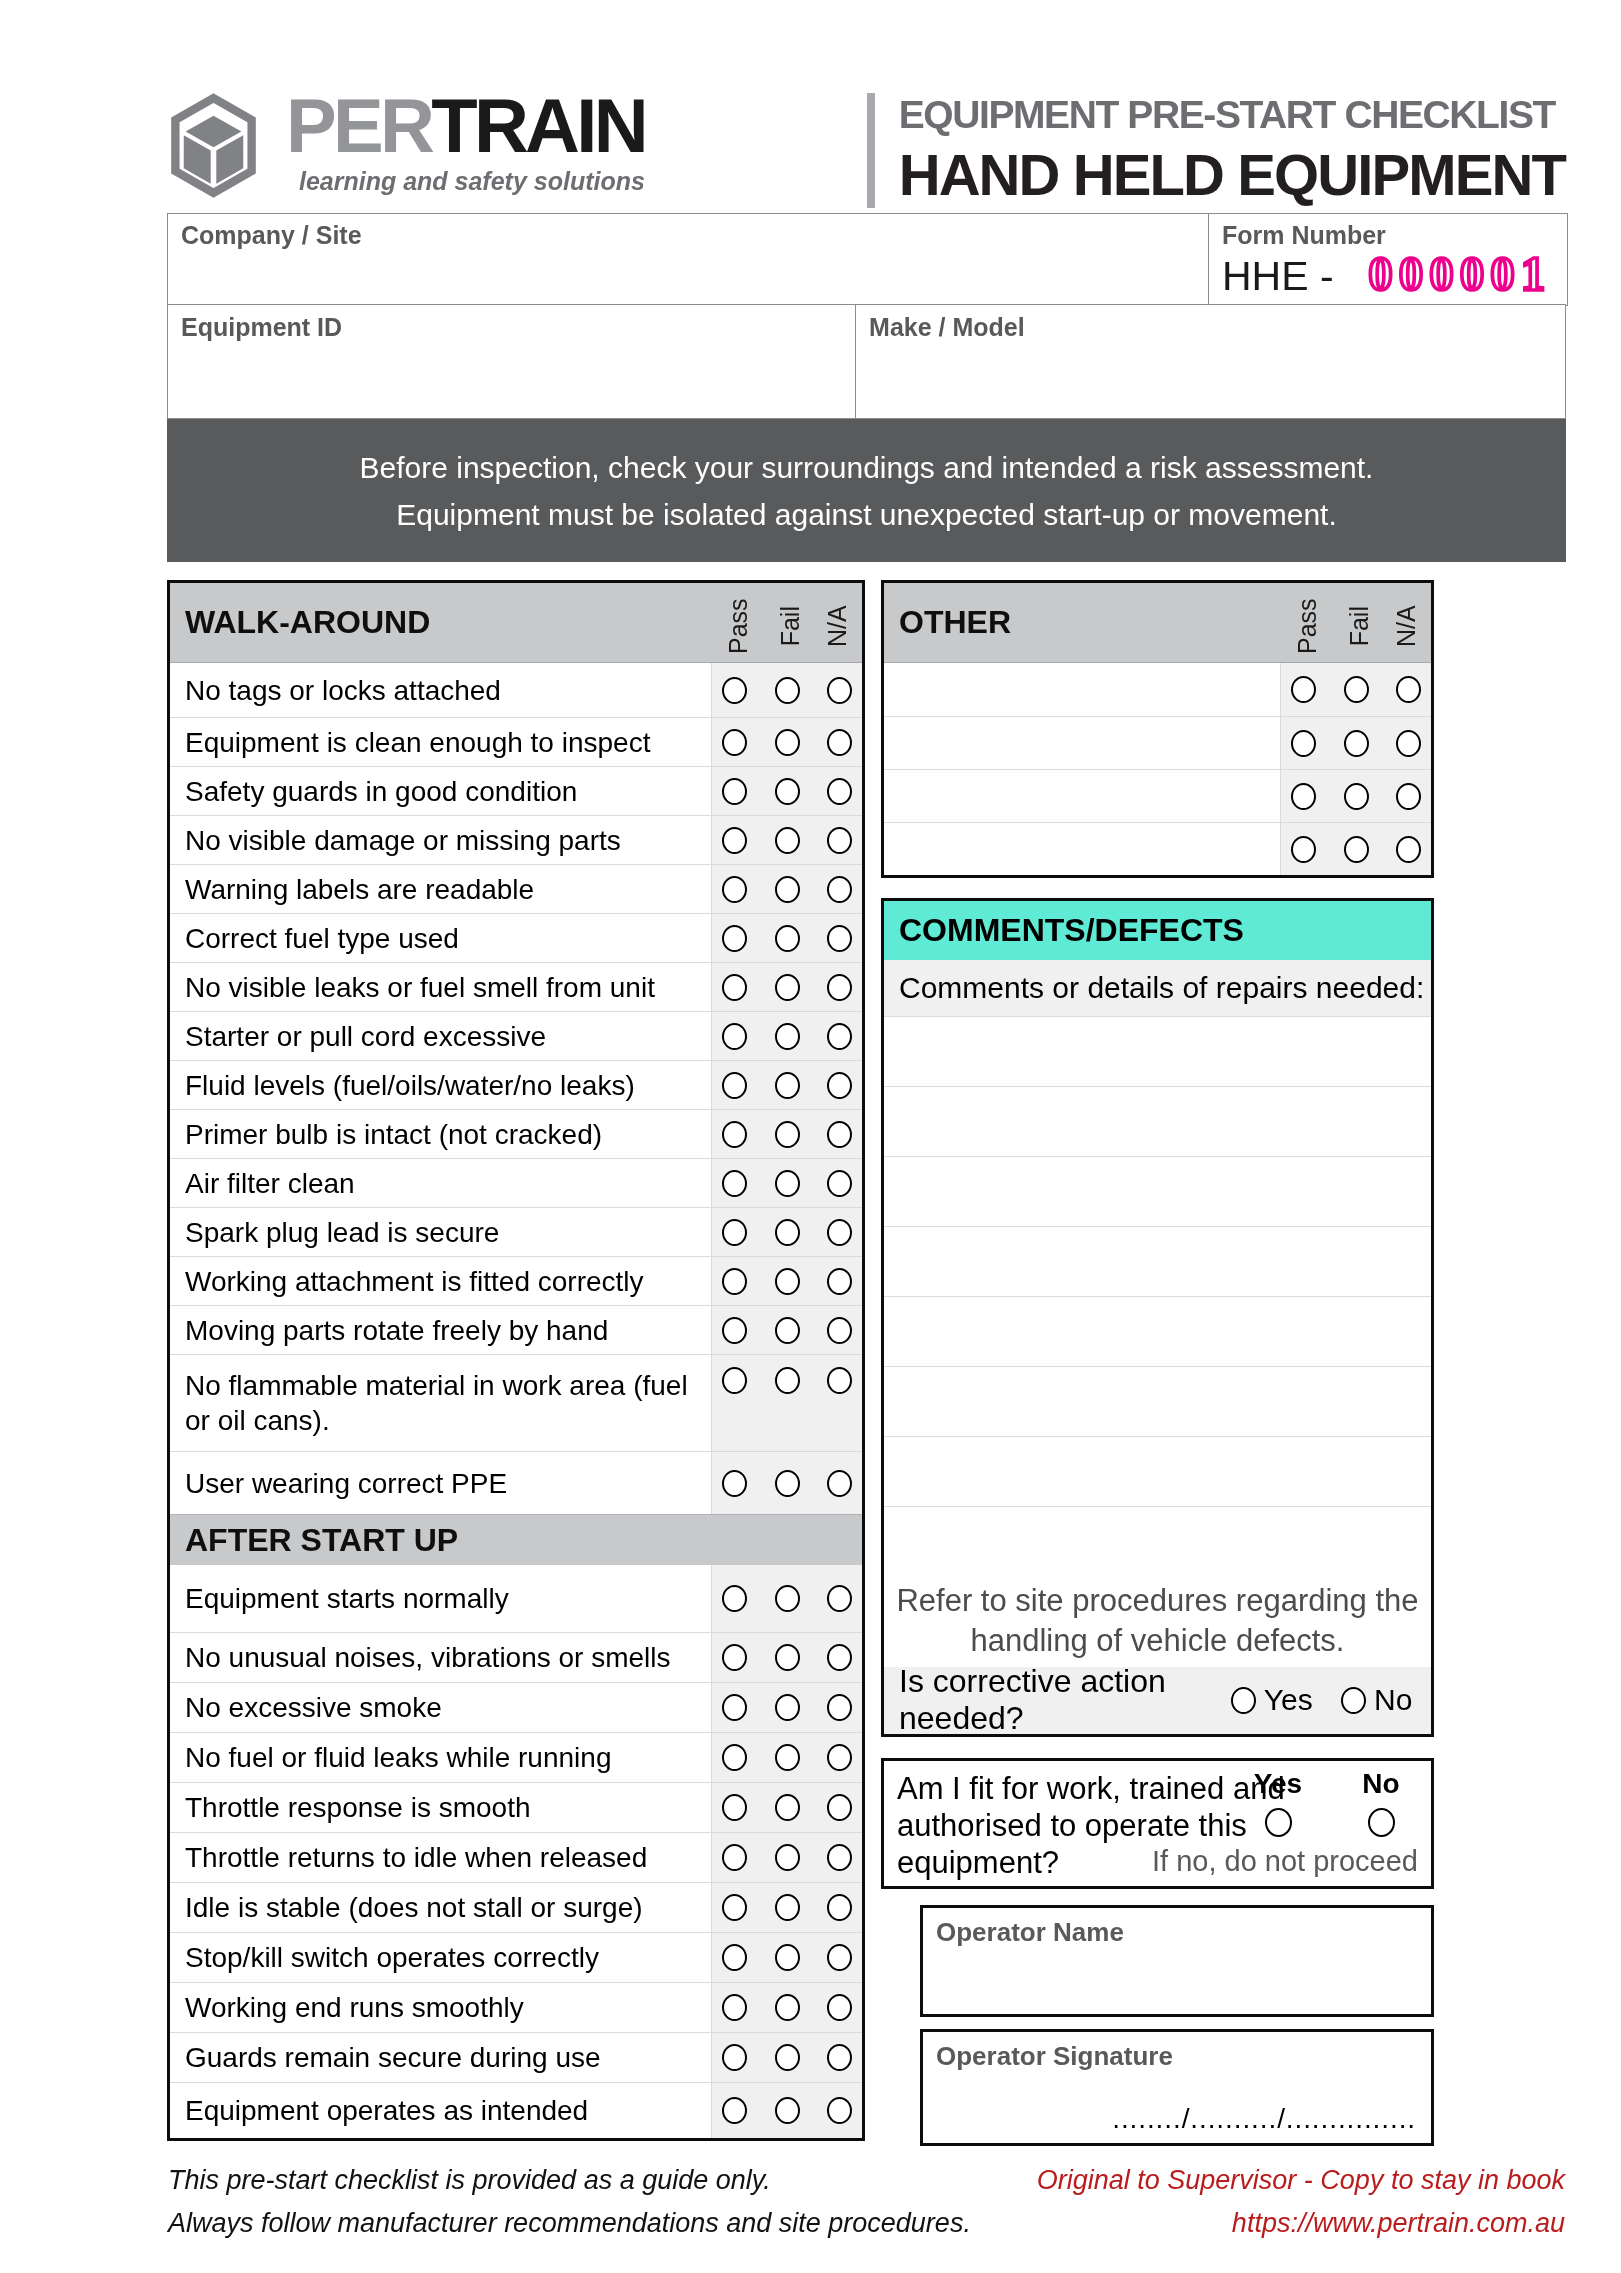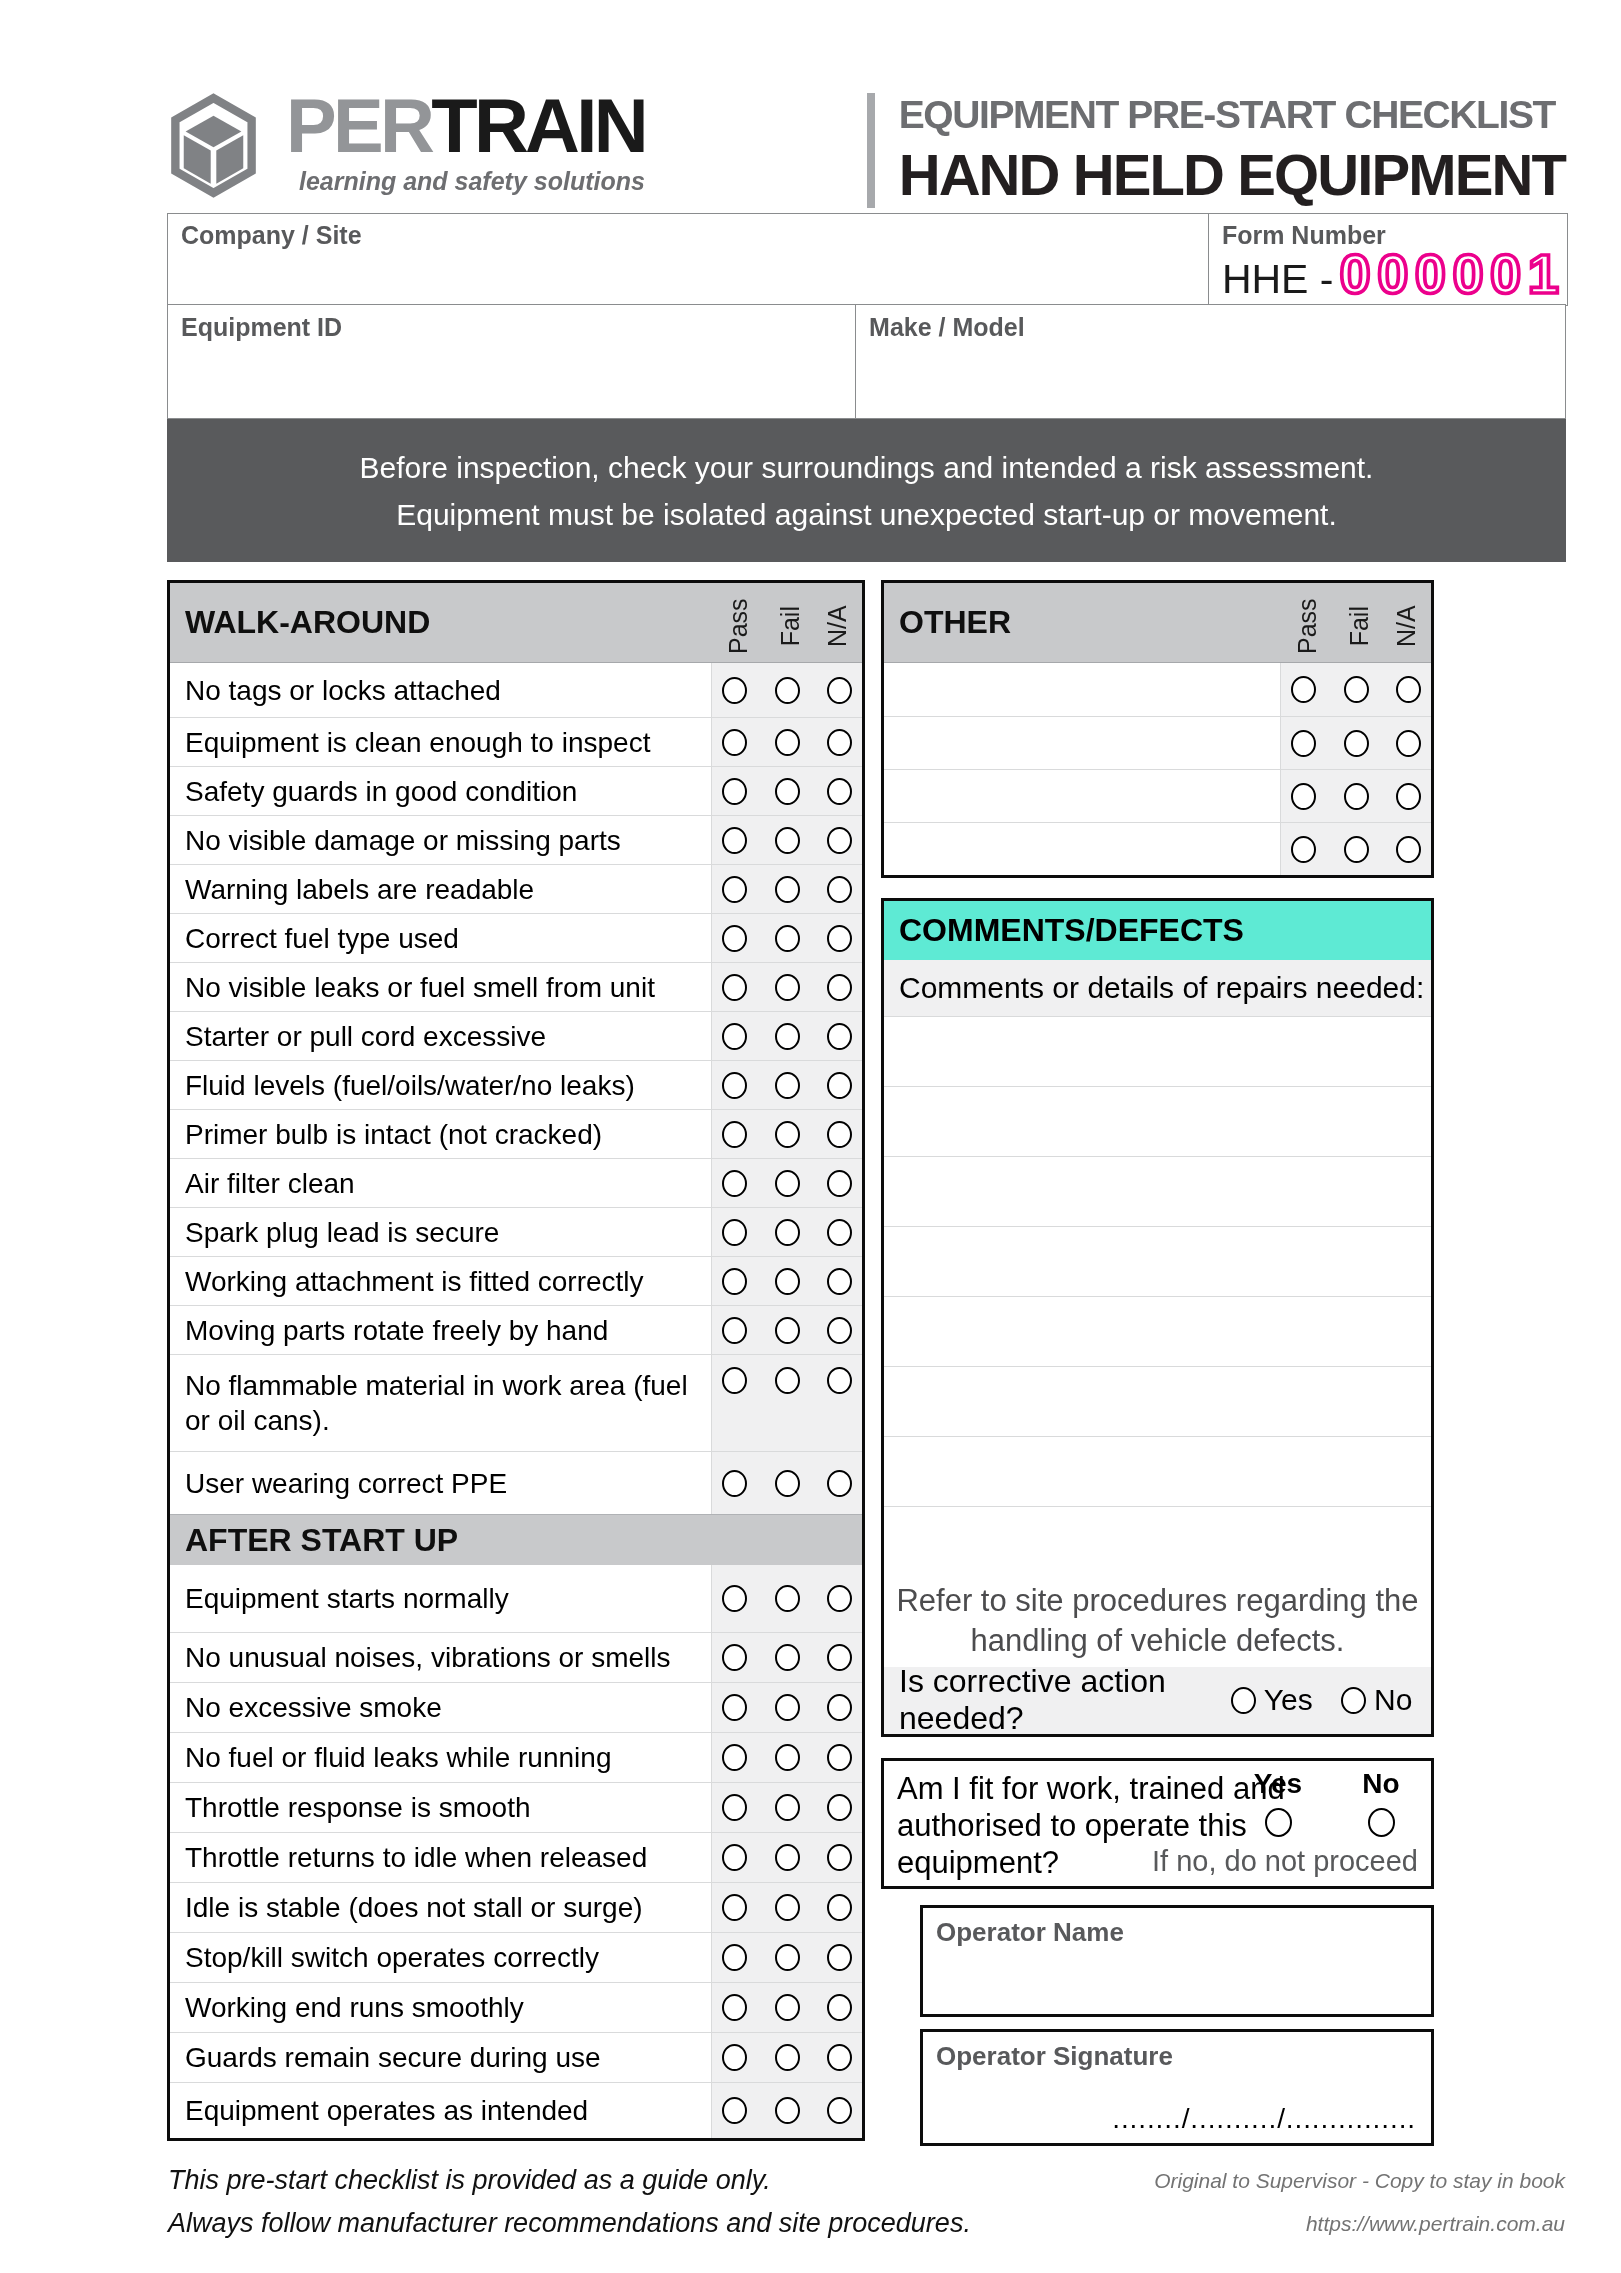--- a/index.html
+++ b/index.html
@@ -24,22 +24,22 @@
   .formgrid { position:absolute; left:167px; top:213px; width:1399px; }
   .frow { display:flex; }
   .fcell { border:1.9px solid #8a8c8e; margin-right:-1.9px; margin-bottom:-1.9px; padding:7.4px 13px; background:#fff; }
   .fc-company { width:1043px; height:93px; }
   .fc-formnum { width:360px; height:93px; }
   .fc-make    { width:711px; height:115px; }
   .fc-equip   { width:690px; height:115px; }
   .flabel { font-size:25px; font-weight:700; color:#58595b; }
   .formnum-line { display:flex; align-items:baseline; margin-top:0.9px; }
   .hhe { font-size:41px; color:#1a1a1a; white-space:nowrap; }
-  .digits { font-family:Liberation Sans, sans-serif; font-size:56px; font-weight:700;
-            color:#ec008c; letter-spacing:6.5px; margin-left:6px; line-height:46px; }
+  .digits { font-family:Liberation Serif, serif; font-size:48px; font-weight:700;
+            color:#ec008c; letter-spacing:6.5px; margin-left:35px; line-height:46px; }
   @supports (-webkit-text-stroke: 1px #000) {
     .digits { color:#ffffff; -webkit-text-stroke:3.7px #ec008c; }
   }
   
   .banner { position:absolute; left:167px; top:419px; width:1399px; height:143px;
             background:#595a5c; color:#fff; text-align:center; font-size:30px; line-height:47px; padding-top:25px; }
   
   .colL { position:absolute; left:167px; top:580px; width:698px; }
   .colR { position:absolute; left:881px; top:580px; width:553px; }
   .tbl { border:3.7px solid #0c0c0c; background:#fff; }
@@ -90,21 +90,21 @@
   .fit-col .circle { margin-top:7.4px; width:27px; height:29px; }
   .fit-note { position:absolute; right:13px; bottom:7.4px; font-size:29px; color:#58595b; white-space:nowrap; }
   
   .obox { border:3.7px solid #0c0c0c; padding:9.3px 13px; position:relative;margin-left:39px; }
   .obox.name { height:112px; margin-top:16px; }
   .obox.sig  { height:117px; margin-top:12px; }
   .olabel { font-size:26px; font-weight:700; color:#58595b; }
   .dateline { position:absolute; right:15px; bottom:7.4px; font-size:28px; color:#000; letter-spacing:0.9px; }
   
   .footL { position:absolute; left:168px; top:2159px; font-style:italic; font-size:27px; line-height:43px; color:#111; }
-  .footR { position:absolute; right:56px; top:2159px; text-align:right; font-style:italic; font-size:21px; line-height:43px; color:#737373; }
+  .footR { position:absolute; right:56px; top:2159px; text-align:right; font-style:italic; font-size:27px; line-height:43px; color:#b91c1c; }
 </style>
 </head>
 <body>
 
 <div class="page">
 
   <div class="logo">
     <svg class="cube" viewBox="0 0 100 112">
       <path d="M50 5 L91 28.5 L91 83.5 L50 107 L9 83.5 L9 28.5 Z" fill="none" stroke="#808285" stroke-width="9"></path>
       <polygon points="50,24 80,41 50,58 20,41" fill="#808285"></polygon>

